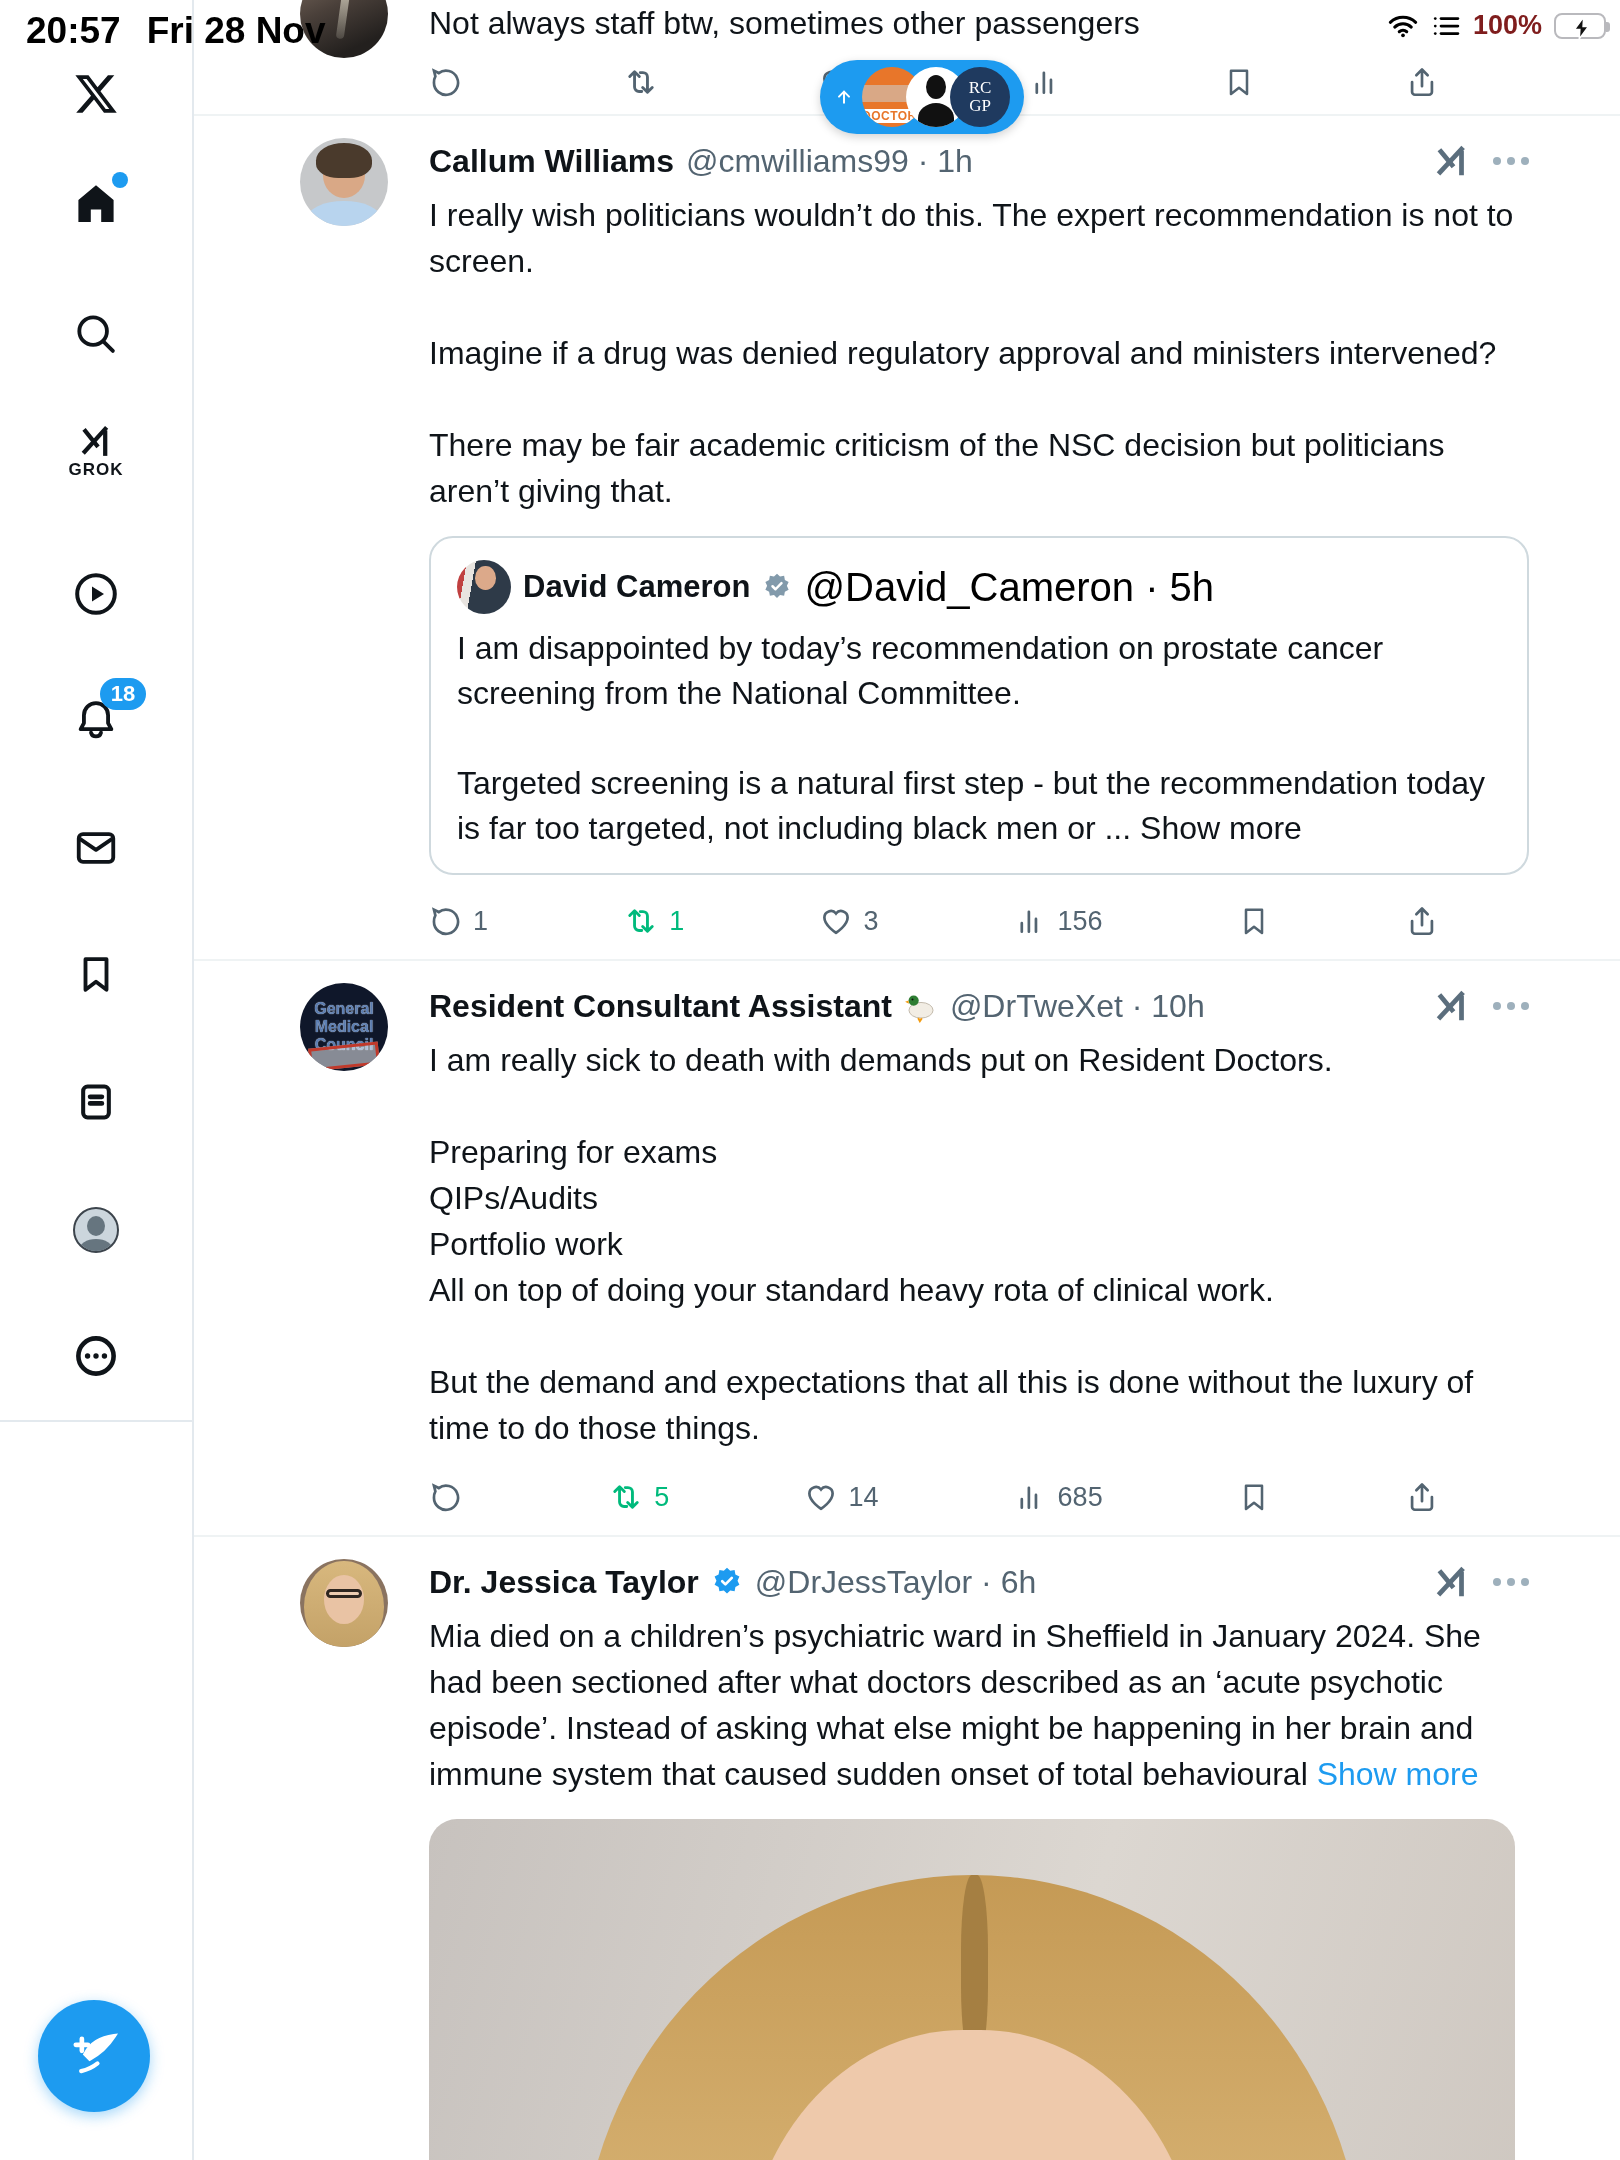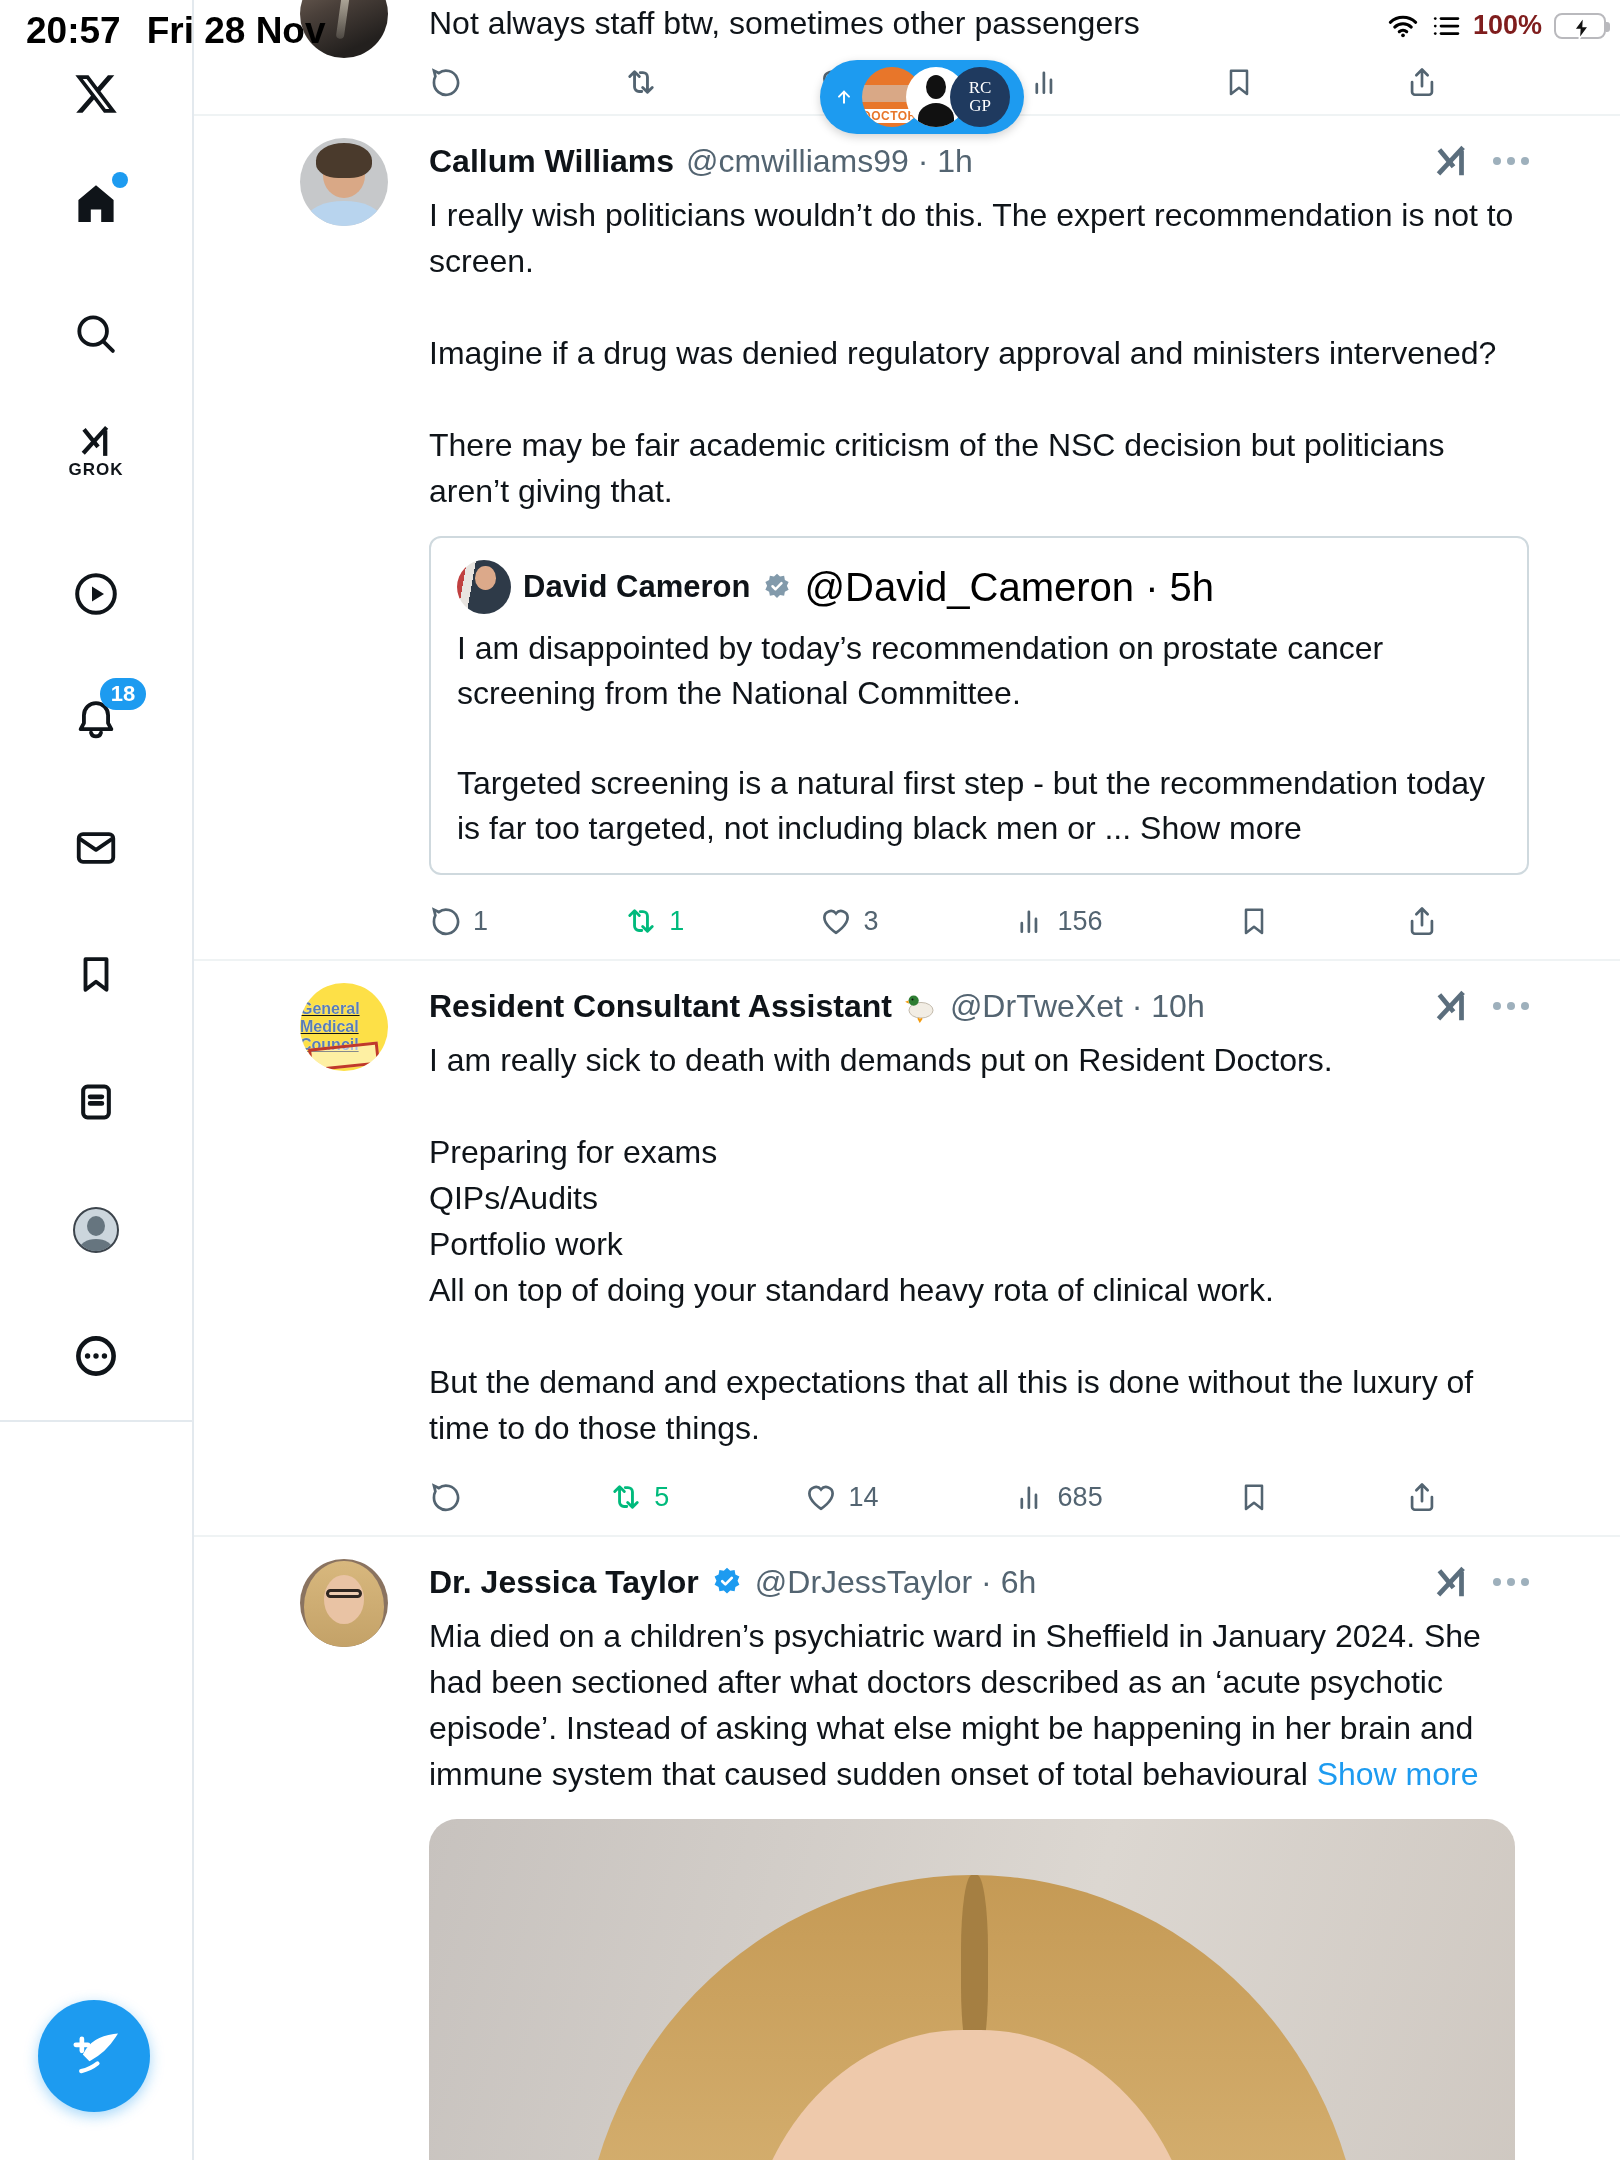--- a/index.html
+++ b/index.html
@@ -51,21 +51,21 @@
   .header { display:flex; align-items:center; gap:12px; line-height:46px; }
   .name { font-size:32px; font-weight:700; }
   .meta { font-size:32px; color:#536471; }
   .spacer { flex:1; }
   .hdr-icon { display:inline-flex; align-items:center; color:#5b6e7d; }
   .dots { display:inline-flex; gap:6px; margin-left:10px; }
   .dots i { width:8px; height:8px; border-radius:50%; background:#9eb0bc; }
   .text { font-size:32px; line-height:46px; white-space:pre-line; margin-top:8px; color:#0f1419; }
   .show-more { color:#1d9bf0; text-decoration:none; cursor:pointer; }
   
-  .quote { margin-top:22px; border:2px solid #cfd9de; border-radius:12px; padding:22px 26px; }
+  .quote { margin-top:22px; border:2px solid #cfd9de; border-radius:24px; padding:22px 26px; }
   .q-header { display:flex; align-items:center; gap:12px; }
   .avatar.sm { width:54px; height:54px; }
   .q-name { font-size:31px; font-weight:700; }
   .q-meta { font-size:40px; color:#000000; }
   .q-text { font-size:32px; line-height:45px; white-space:pre-line; margin-top:12px; }
   
   .actions { display:flex; justify-content:space-between; align-items:center; width:1010px; margin-top:28px; color:#536471; }
   .action { display:flex; align-items:center; gap:10px; font-size:27px; color:#536471; cursor:pointer; }
   .action i { font-style:normal; }
   .action.green, .action.green i { color:#00ba7c; }
@@ -84,21 +84,21 @@
   .pav--rcgp { background:#1f3a5f; color:#fff; display:flex; flex-direction:column; align-items:center; justify-content:center; font-family:"Liberation Serif","DejaVu Serif",serif; font-size:17px; line-height:18px; }
   
   .av-woman { background:linear-gradient(155deg,#7a6a5e 0%,#4a403a 40%,#23201e 80%); }
   .av-woman:after { content:""; position:absolute; left:46%; top:8%; width:9%; height:70%; background:linear-gradient(rgba(255,250,230,.75),rgba(255,250,230,.15)); transform:rotate(8deg); border-radius:5px; }
   .av-callum { background:#c6c8ca; }
   .av-callum .hair { position:absolute; left:18%; top:6%; width:64%; height:40%; border-radius:50% 50% 40% 40%; background:#4a3a2c; }
   .av-callum .face { position:absolute; left:26%; top:16%; width:48%; height:52%; border-radius:50%; background:#d9a886; }
   .av-callum .shirt { position:absolute; left:8%; bottom:-12%; width:84%; height:40%; border-radius:50% 50% 0 0; background:#b8d4ee; }
   .av-cameron { background:linear-gradient(100deg,#c04040 0 16%,#e8e4e0 16% 30%,#2e3a48 30%); }
   .av-cameron .face { position:absolute; left:34%; top:12%; width:38%; height:44%; border-radius:50%; background:#dca98a; }
-  .av-gmc { background:#fde047; display:flex; flex-direction:column; align-items:flex-start; justify-content:center;text-decoration:underline; }
+  .av-gmc { background:#0f172a; display:flex; flex-direction:column; align-items:center; justify-content:center; }
   .av-gmc .gl { color:#5b7db1; font-size:16px; font-weight:700; line-height:18px; text-shadow:0 0 1px #fff; }
   .av-gmc .stamp { position:absolute; left:10%; bottom:4%; width:80%; height:26%; border:3px solid #c0392b; background:rgba(255,255,255,.5); transform:rotate(-6deg); }
   .av-jess { background:#8a7360; }
   .av-jess .hair { position:absolute; left:4%; top:2%; width:92%; height:105%; border-radius:50%; background:linear-gradient(180deg,#d8b87e,#c2a066); }
   .av-jess .face { position:absolute; left:27%; top:18%; width:46%; height:56%; border-radius:50%; background:#e9c3a4; }
   .av-jess .glasses { position:absolute; left:30%; top:34%; width:40%; height:10%; border:3px solid #2e2620; border-radius:8px; background:rgba(255,255,255,.15); }
   
   .photo { position:relative; width:1086px; height:620px; margin-top:22px; border-radius:28px; overflow:hidden;
            background:linear-gradient(105deg,#c7c2be 0%,#dcd7d1 55%,#cdc6bf 100%); }
   .photo .hair { position:absolute; left:14%; top:9%; width:72%; height:130%; border-radius:50% 50% 45% 45%; background:linear-gradient(180deg,#c59a55 0%,#dcb97c 60%); }

